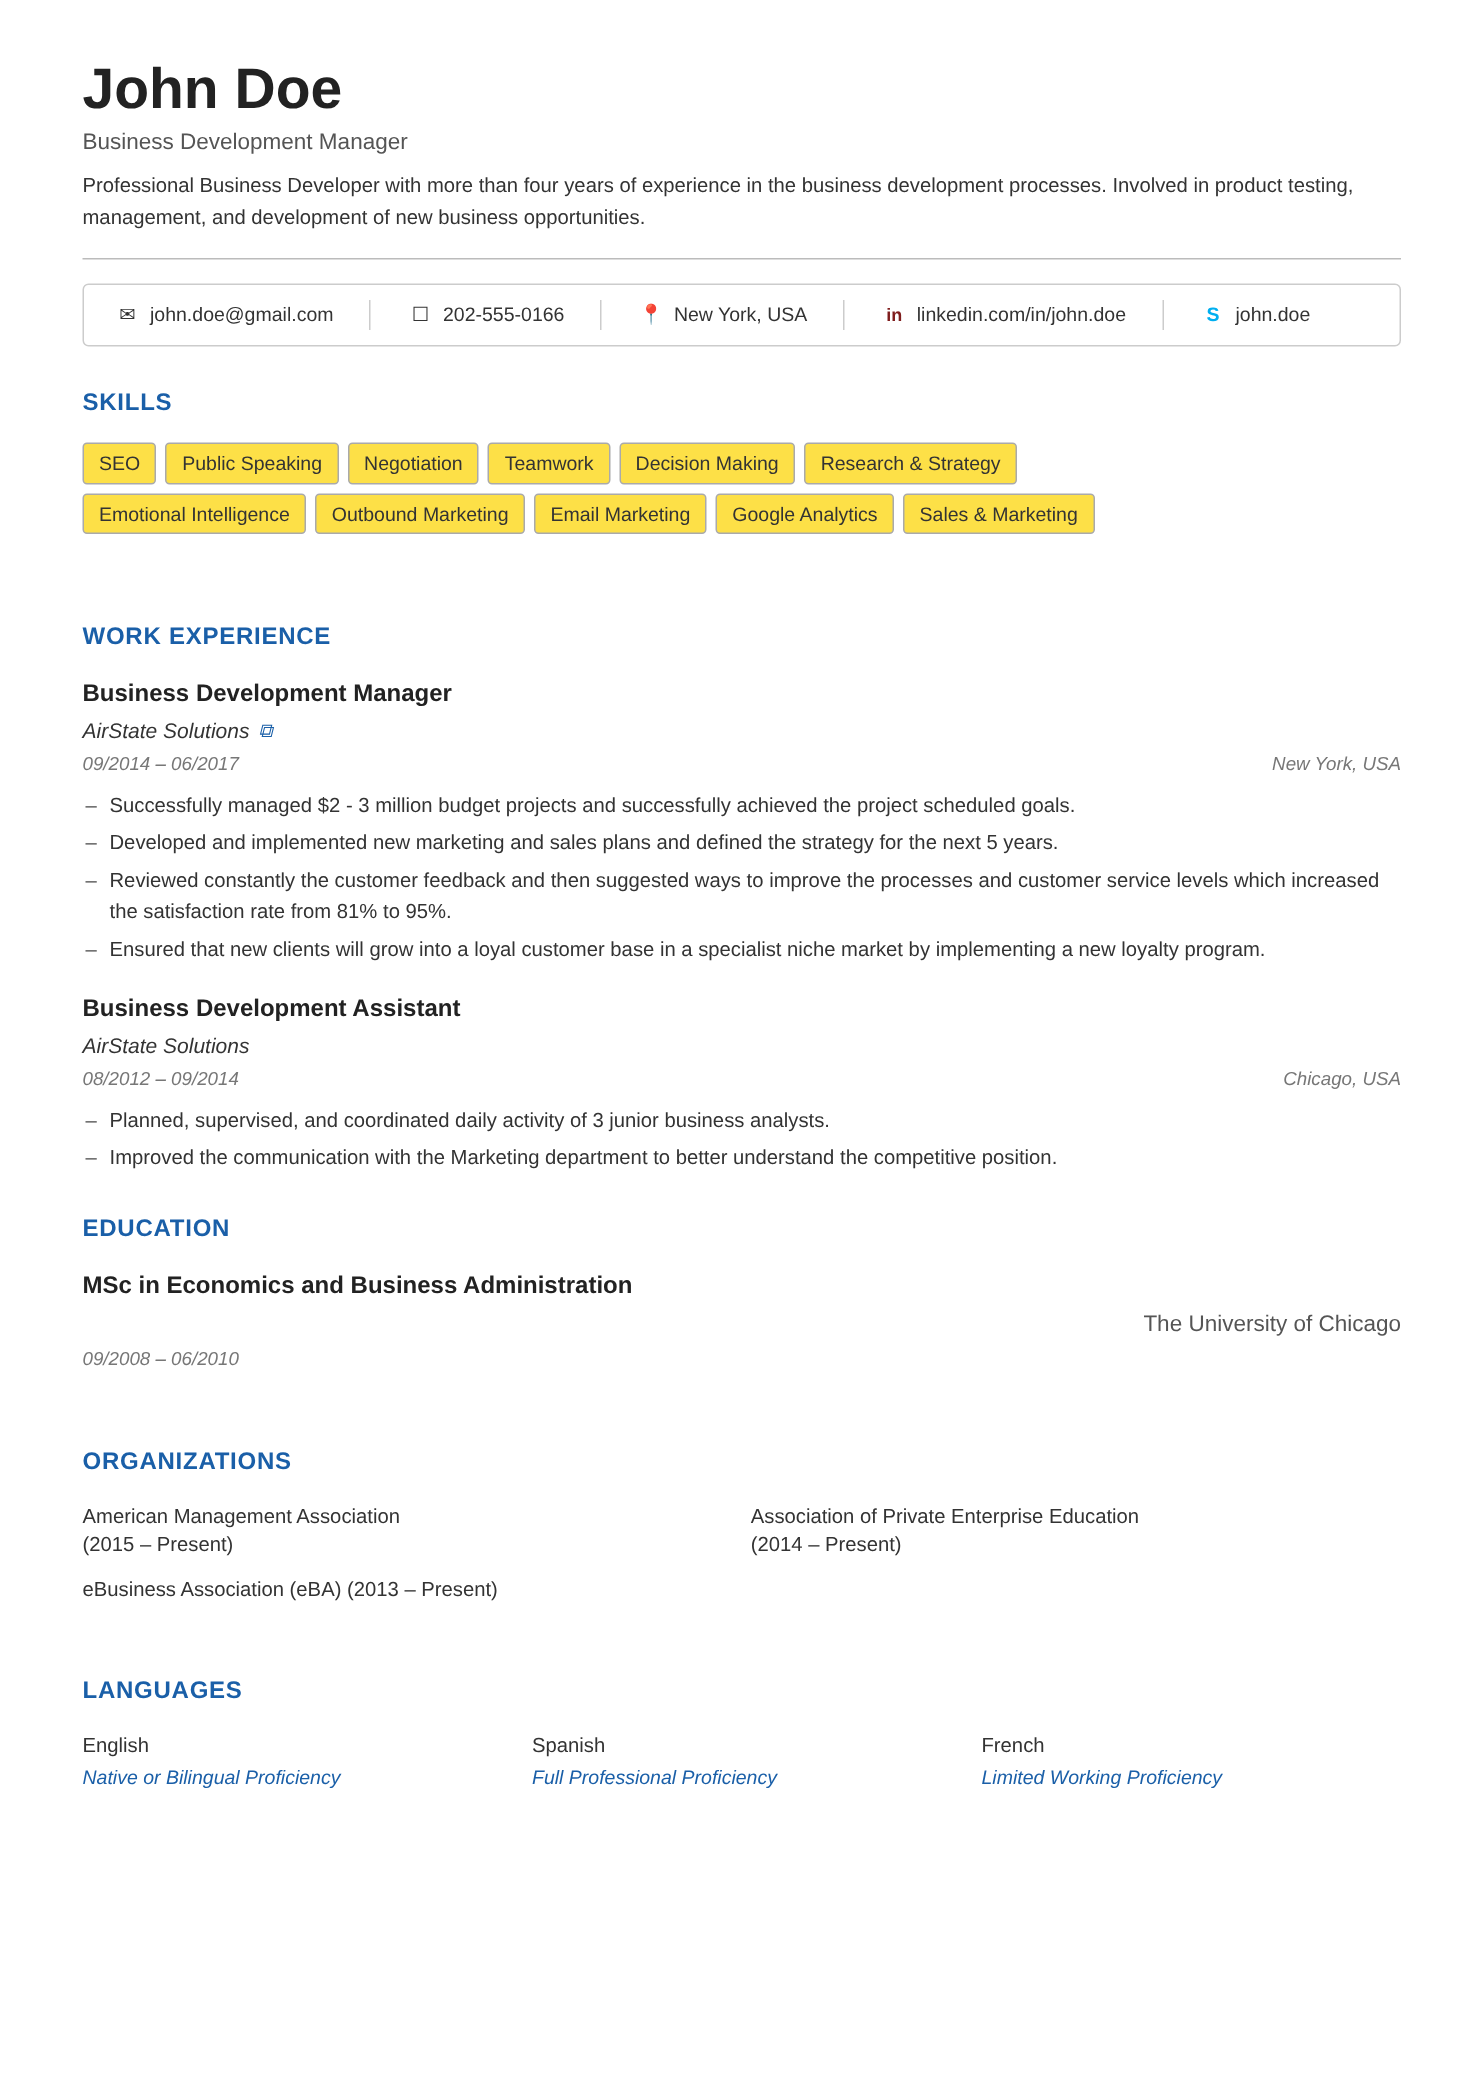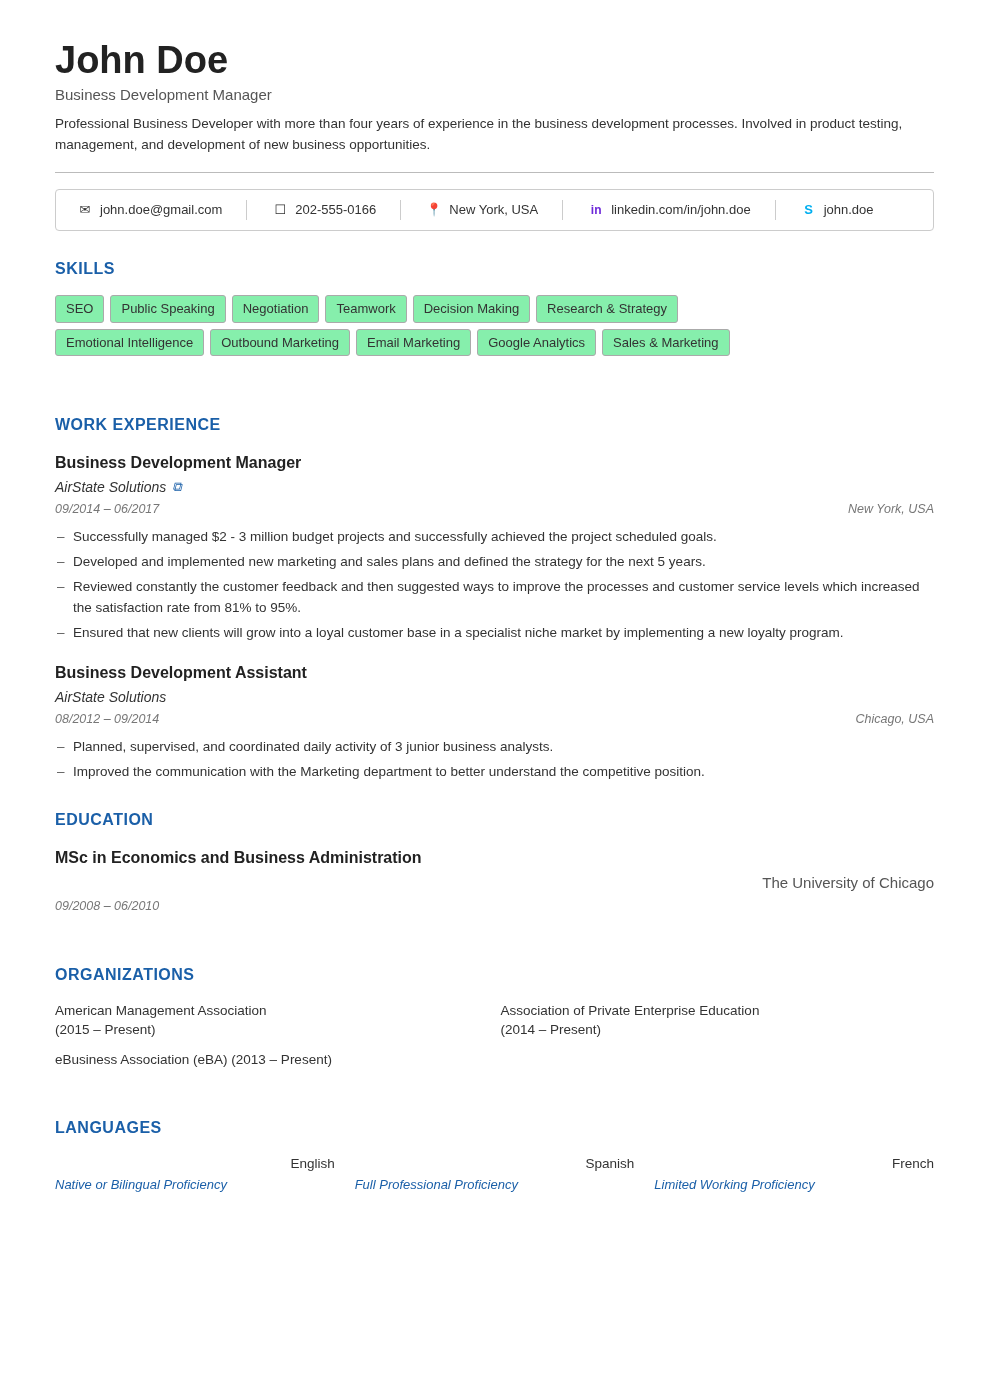--- a/index.html
+++ b/index.html
@@ -89,21 +89,21 @@
       display: flex;
       gap: 6px;
       flex-wrap: wrap;
     }
     .skill-tag {
       border: 1px solid #aaa;
       border-radius: 3px;
       padding: 3px 10px;
       font-size: 13px;
       color: #333;
-      background: #86efac;
+      background: #fde047;
       white-space: nowrap;
     }
 
     
     .job-title {
       font-size: 16px;
       font-weight: bold;
       color: #222;
       margin-bottom: 2px;
     }
@@ -181,21 +181,20 @@
     
     .lang-grid {
       display: grid;
       grid-template-columns: repeat(3, 1fr);
       gap: 10px 20px;
       font-size: 13.5px;
     }
     .lang-name {
       color: #333;
       font-weight: normal;
-      text-align: right;
     }
     .lang-level {
       color: #1a5fa8;
       font-style: italic;
       font-size: 13px;
     }
 
     .header-divider {
       border: none;
       border-top: 1.5px solid #bbb;
@@ -229,21 +228,21 @@
     <span class="contact-icon">☐</span>
     <span>202-555-0166</span>
   </div>
   <div class="contact-divider"></div>
   <div class="contact-item">
     <span class="contact-icon">📍</span>
     <span>New York, USA</span>
   </div>
   <div class="contact-divider"></div>
   <div class="contact-item">
-    <span class="contact-icon" style="font-weight:bold;font-size:12px;color:#6d28d9;">in</span>
+    <span class="contact-icon" style="font-weight:bold;font-size:12px;color:#7f1d1d;">in</span>
     <span>linkedin.com/in/john.doe</span>
   </div>
   <div class="contact-divider"></div>
   <div class="contact-item">
     <span class="contact-icon" style="color:#00aff0;font-weight:bold;font-size:13px;">S</span>
     <span>john.doe</span>
   </div>
 </div>
 
 

